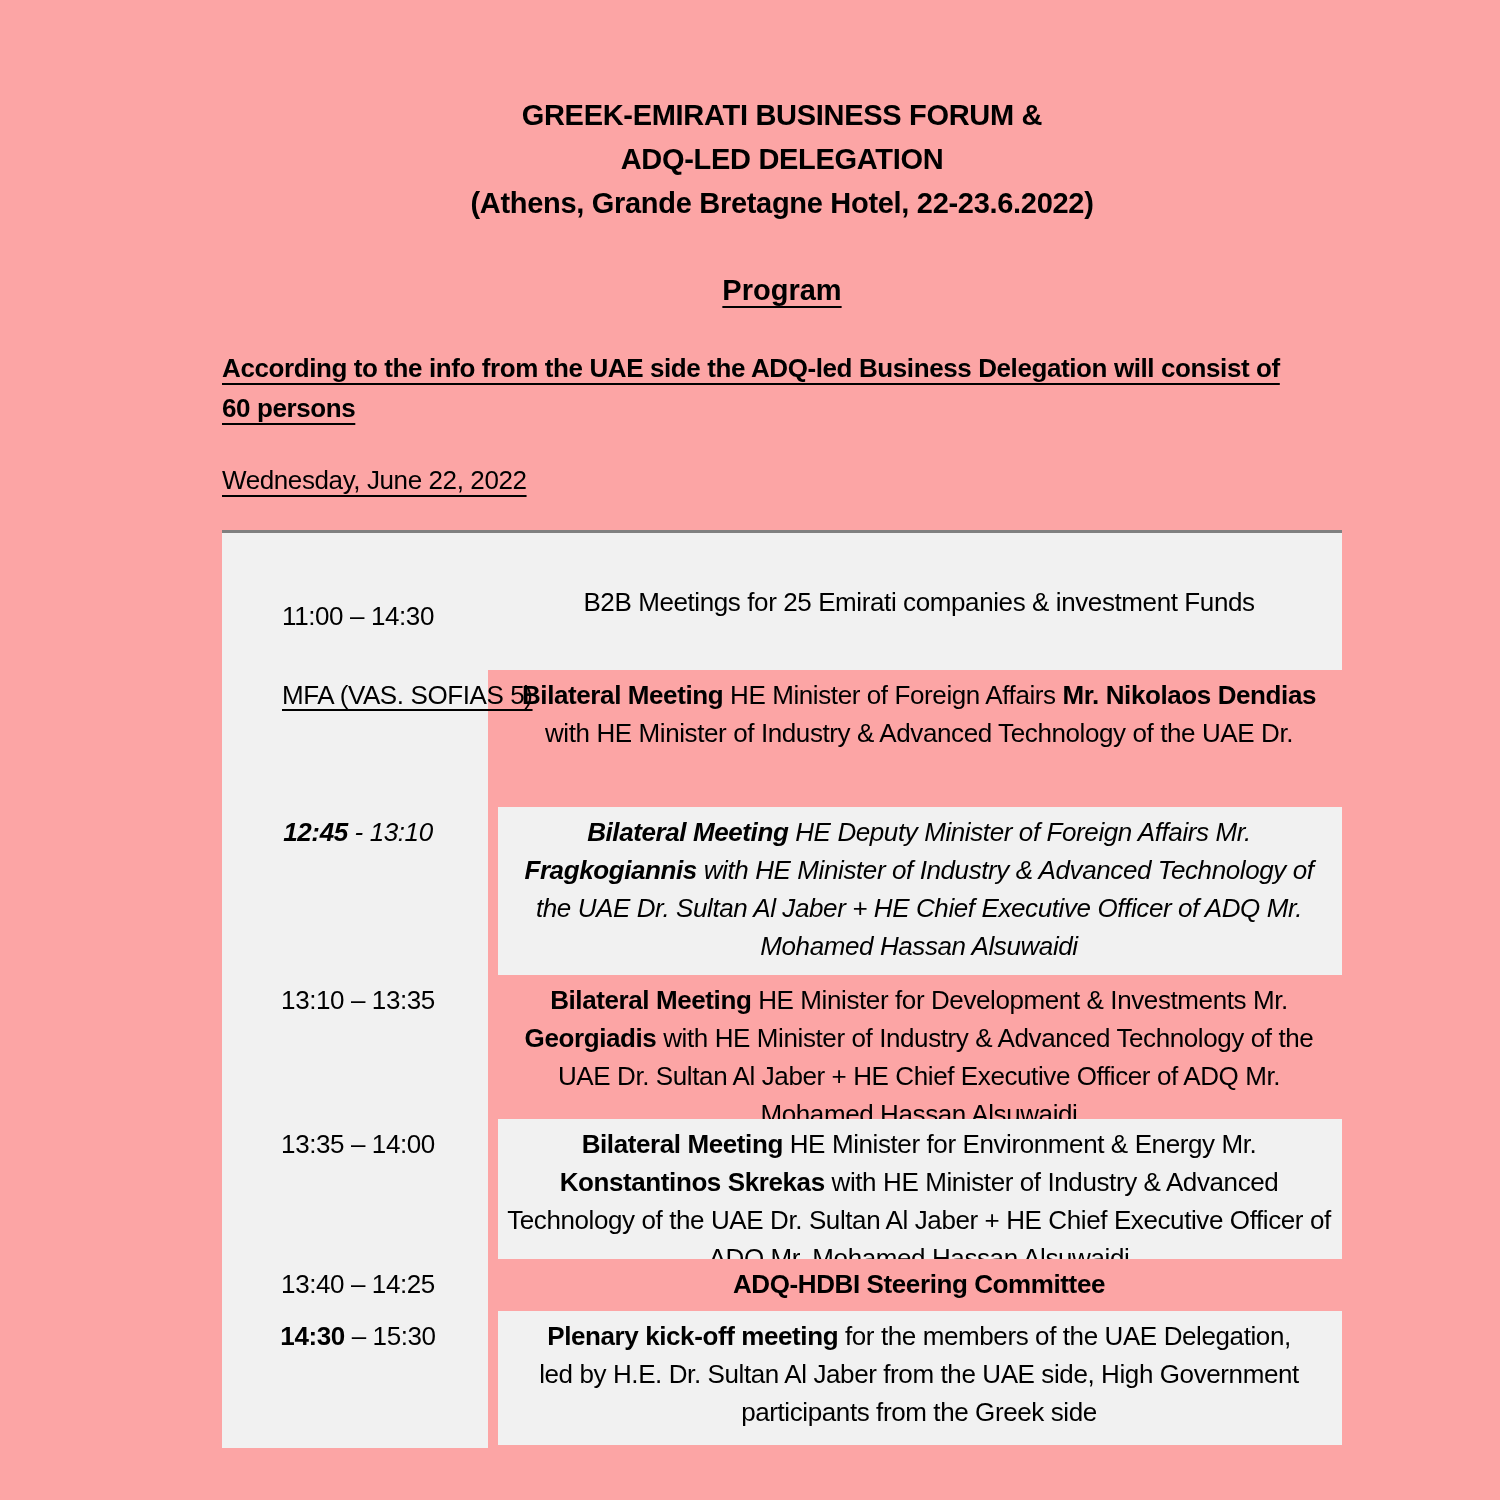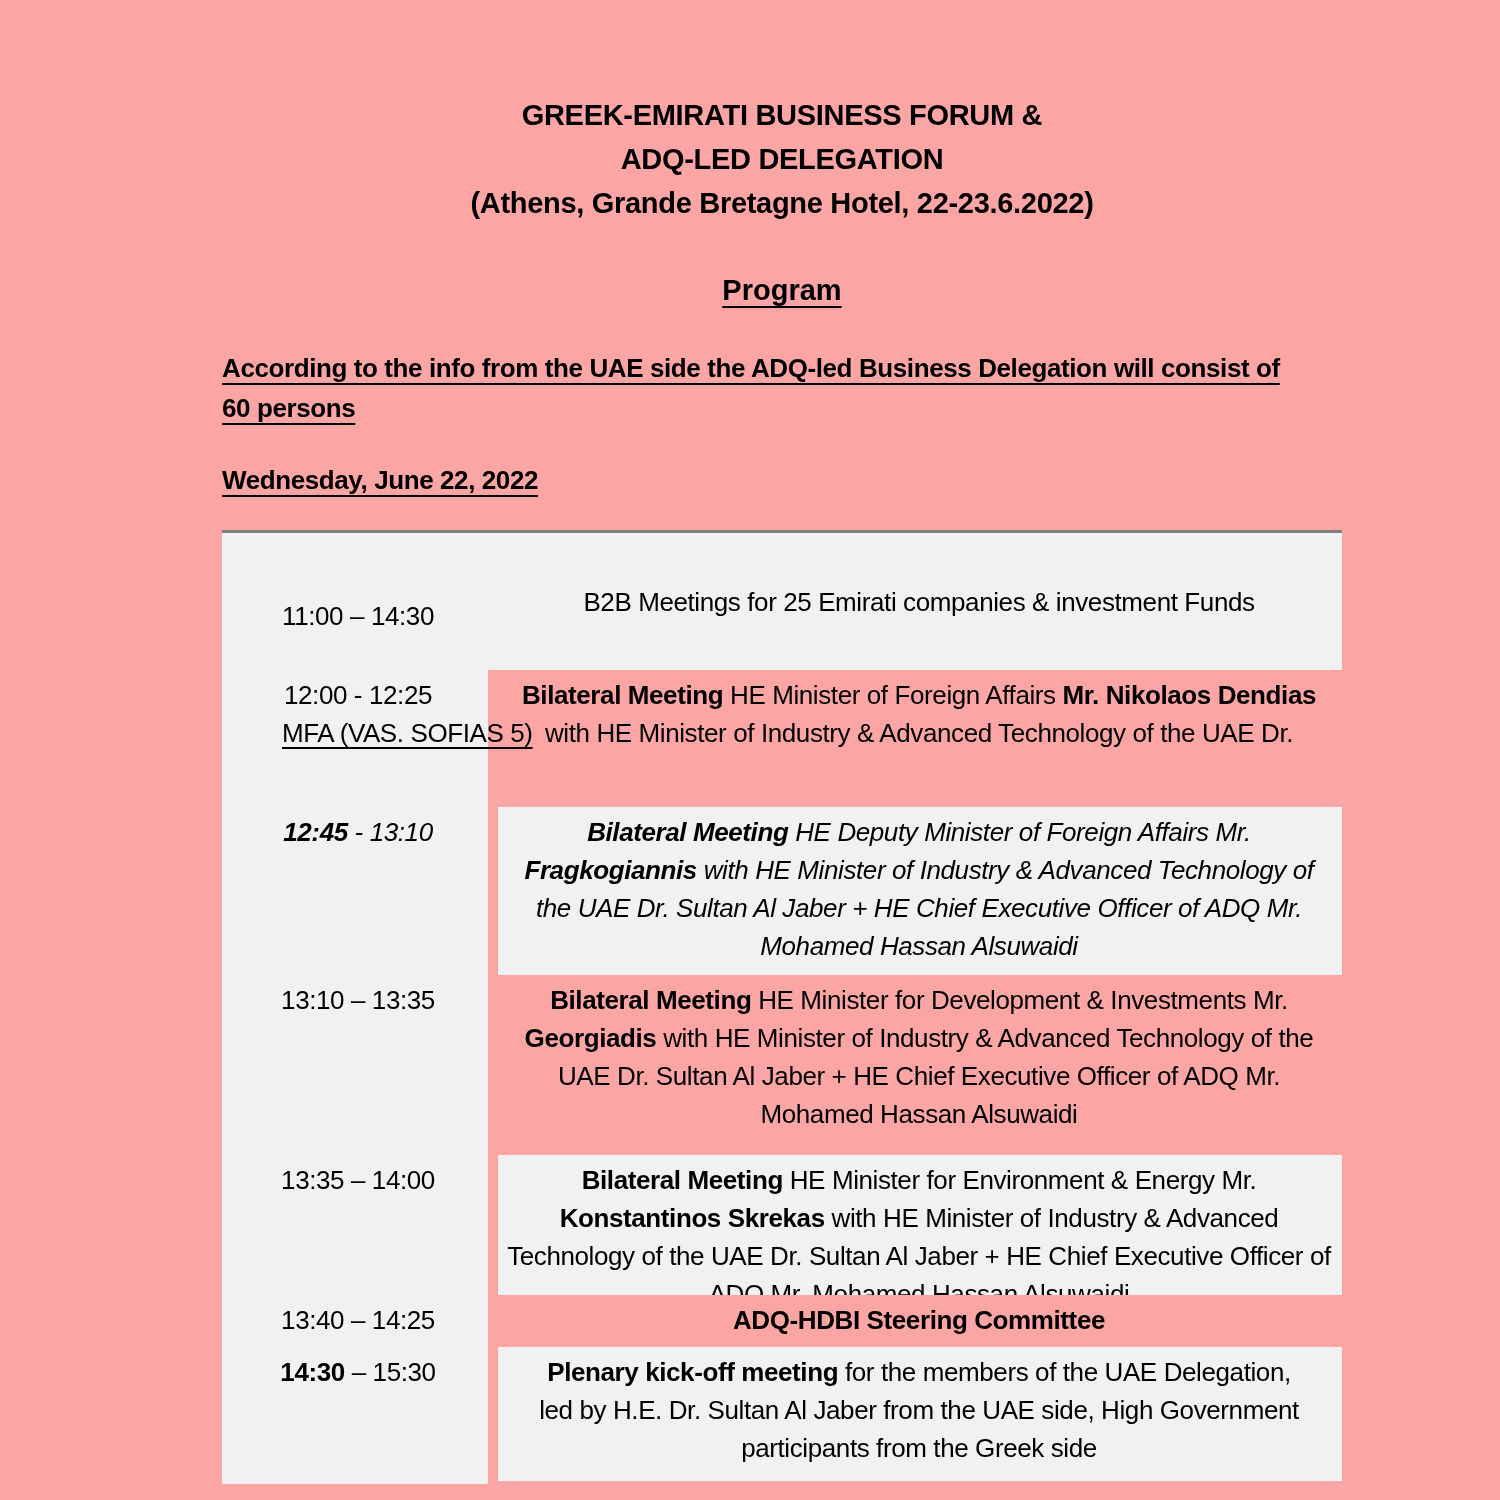--- a/index.html
+++ b/index.html
@@ -52,42 +52,42 @@
   .intro-para .iline,
   .day-heading .iline {
     text-decoration: underline;
     text-decoration-thickness: 2px;
     text-underline-offset: 6px;
     width: -moz-fit-content;
     width: fit-content;
   }
   .day-heading {
     top: 460px;
-    font-weight: 700;
+    font-weight: 400;
     font-size: 26px;
     line-height: 40px;
     letter-spacing: -0.4px;
   }
   
   .schedule {
     position: absolute;
     left: 222px;
     top: 530px;
     width: 1120px;
     border-top: 3px solid #808080;
   }
   .trow {
     display: grid;
     grid-template-columns: 266px 10px 844px;
     overflow: hidden;
   }
   .trow:nth-child(1) { height: 137px; }
   .trow:nth-child(2) { height: 137px; }
   .trow:nth-child(3) { height: 168px; font-style: italic; }
-  .trow:nth-child(4) { height: 180px; }
+  .trow:nth-child(4) { height: 144px; }
   .trow:nth-child(5) { height: 140px; }
   .trow:nth-child(6) { height: 52px;  }
   .trow:nth-child(7) { height: 134px; }
   .trow:nth-child(8) { height: 3px;   }
   .tcell {
     font-size: 26px;
     line-height: 38px;
     letter-spacing: -0.4px;
     text-align: center;
   }
@@ -142,21 +142,20 @@
         <div class="tcell time">
           <div class="tline"><span class="">11:00 – 14:30</span></div>
         </div>
         <div class="tcell gutter"></div>
         <div class="tcell content">
           <div class="cline"><span class="">B2B Meetings for 25 Emirati companies &amp; investment Funds</span></div>
         </div>
       </div>
       <div class="trow">
         <div class="tcell time">
-          <div class="tline"><span class="">12:00 - 12:25</span></div>
           <div class="tline"><span class="seg-u">MFA (VAS. SOFIAS 5)</span></div>
         </div>
         <div class="tcell gutter"></div>
         <div class="tcell content">
           <div class="cline"><span class="seg-b ">Bilateral Meeting </span><span class="">HE Minister of Foreign Affairs </span><span class="seg-b ">Mr. Nikolaos Dendias</span></div>
           <div class="cline"><span class="">with HE Minister of Industry &amp; Advanced Technology of the UAE Dr.</span></div>
         </div>
       </div>
       <div class="trow">
         <div class="tcell time">

